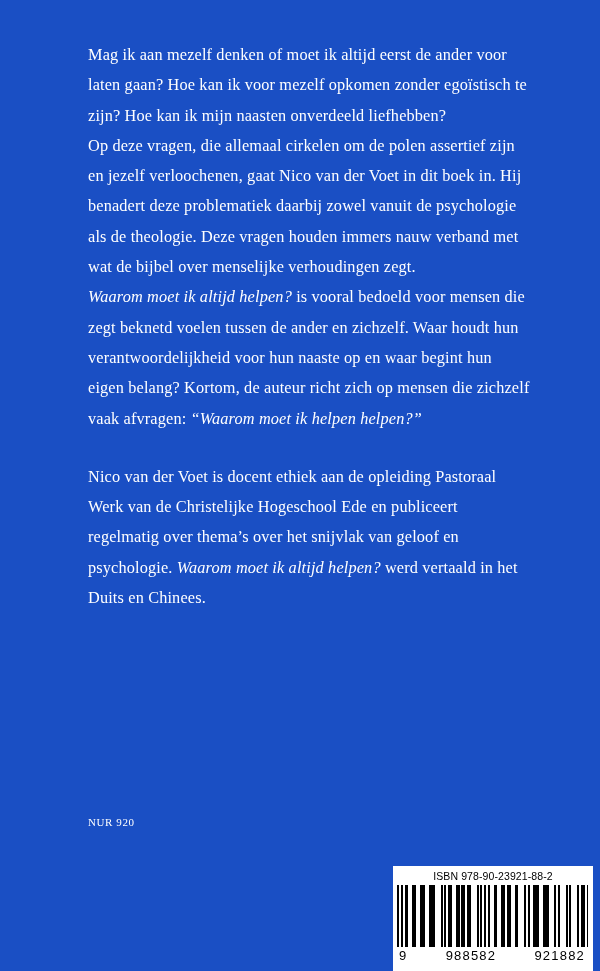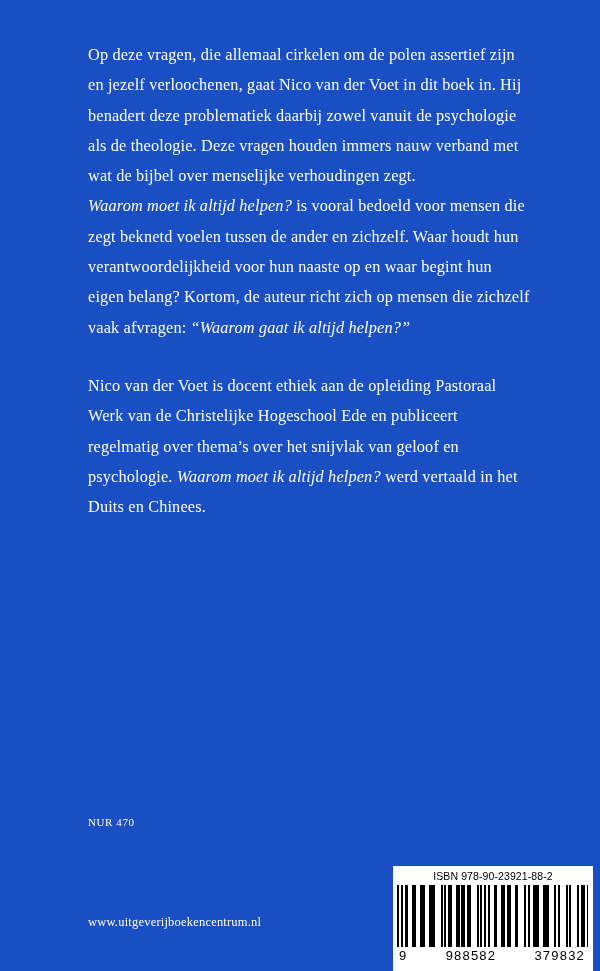--- a/index.html
+++ b/index.html
@@ -105,35 +105,35 @@
   }
 </style>
 </head>
 <body>
 
 <div class="book-back-cover">
 
   <div class="cover-inner">
 
     <div class="blurb">
+      <p>Mag ik aan mezelf denken of moet ik altijd eerst de ander voor laten gaan? Hoe kan ik voor mezelf opkomen zonder egoïstisch te zijn? Hoe kan ik mijn naasten onverdeeld liefhebben?</p>
       <p>Op deze vragen, die allemaal cirkelen om de polen assertief zijn en jezelf verloochenen, gaat Nico van der Voet in dit boek in. Hij benadert deze problematiek daarbij zowel vanuit de psychologie als de theologie. Deze vragen houden immers nauw verband met wat de bijbel over menselijke verhoudingen zegt.</p>
       <p>
-        <em>Waarom moet ik altijd helpen?</em><span> is vooral bedoeld voor mensen die zegt beknetd voelen tussen de ander en zichzelf. Waar houdt hun verantwoordelijkheid voor hun naaste op en waar begint hun eigen belang? Kortom, de auteur richt zich op mensen die zichzelf vaak afvragen: </span><em>“Waarom gaat ik altijd helpen?”</em>
+        <em>Waarom moet ik altijd helpen?</em><span> is vooral bedoeld voor mensen die zegt beknetd voelen tussen de ander en zichzelf. Waar houdt hun verantwoordelijkheid voor hun naaste op en waar begint hun eigen belang? Kortom, de auteur richt zich op mensen die zichzelf vaak afvragen: </span><em>“Waarom moet ik helpen helpen?”</em>
       </p>
     </div>
 
     <div class="author-note">
       <span>Nico van der Voet is docent ethiek aan de opleiding Pastoraal Werk van de Christelijke Hogeschool Ede en publiceert regelmatig over thema’s over het snijvlak van geloof en psychologie. </span><em>Waarom moet ik altijd helpen?</em><span> werd vertaald in het Duits en Chinees.</span>
     </div>
 
   </div>
 
-  <div class="nur-code">NUR 470</div>
-
-  <div class="website">www.uitgeverijboekencentrum.nl</div>
+  <div class="nur-code">NUR 920</div>
+
 
   <div class="isbn-block">
     <div class="isbn-text">ISBN 978-90-23921-88-2</div>
     <div class="barcode" id="barcode">
         <span style="width: 0.990099%; background: rgb(0, 0, 0);"></span>
         <span style="width: 0.990099%; background: rgb(255, 255, 255);"></span>
         <span style="width: 0.990099%; background: rgb(0, 0, 0);"></span>
         <span style="width: 0.990099%; background: rgb(255, 255, 255);"></span>
         <span style="width: 1.9802%; background: rgb(0, 0, 0);"></span>
         <span style="width: 1.9802%; background: rgb(255, 255, 255);"></span>
@@ -191,17 +191,17 @@
         <span style="width: 0.990099%; background: rgb(0, 0, 0);"></span>
         <span style="width: 0.990099%; background: rgb(255, 255, 255);"></span>
         <span style="width: 0.990099%; background: rgb(0, 0, 0);"></span>
         <span style="width: 0.990099%; background: rgb(0, 0, 0);"></span>
         <span style="width: 0.990099%; background: rgb(255, 255, 255);"></span>
         <span style="width: 0.990099%; background: rgb(0, 0, 0);"></span>
       </div>
     <div class="barcode-digits">
       <span>9</span>
       <span>988582</span>
-      <span>379832</span>
+      <span>921882</span>
     </div>
   </div>
 
 </div>
 
 </body></html>

